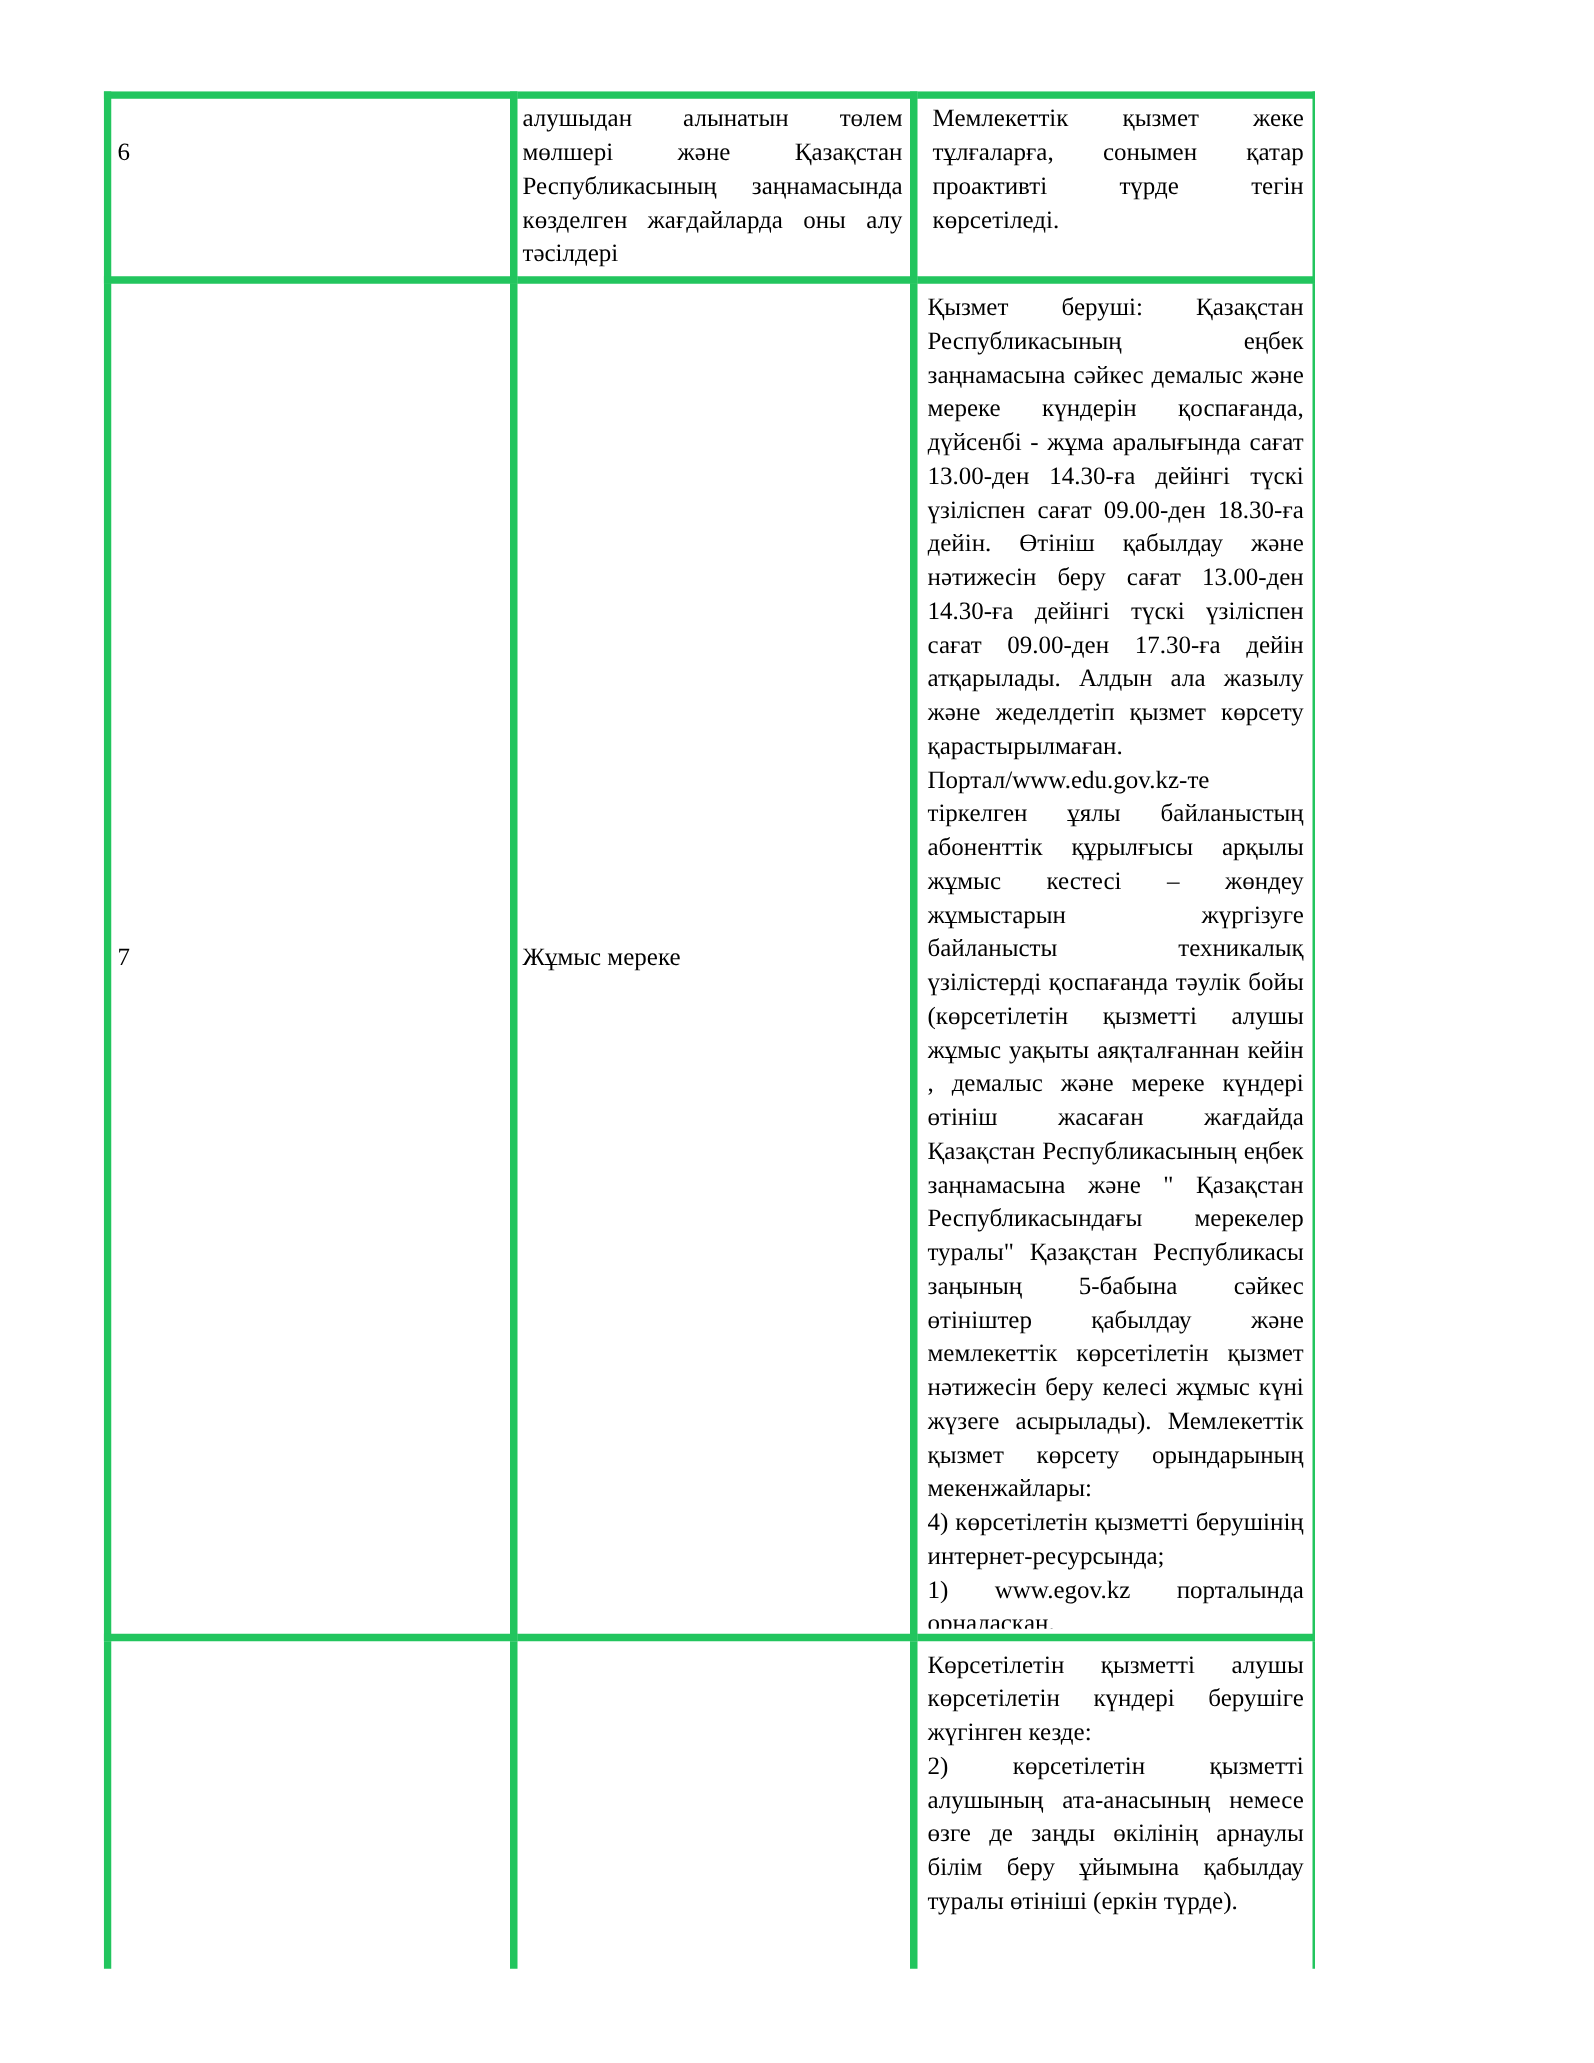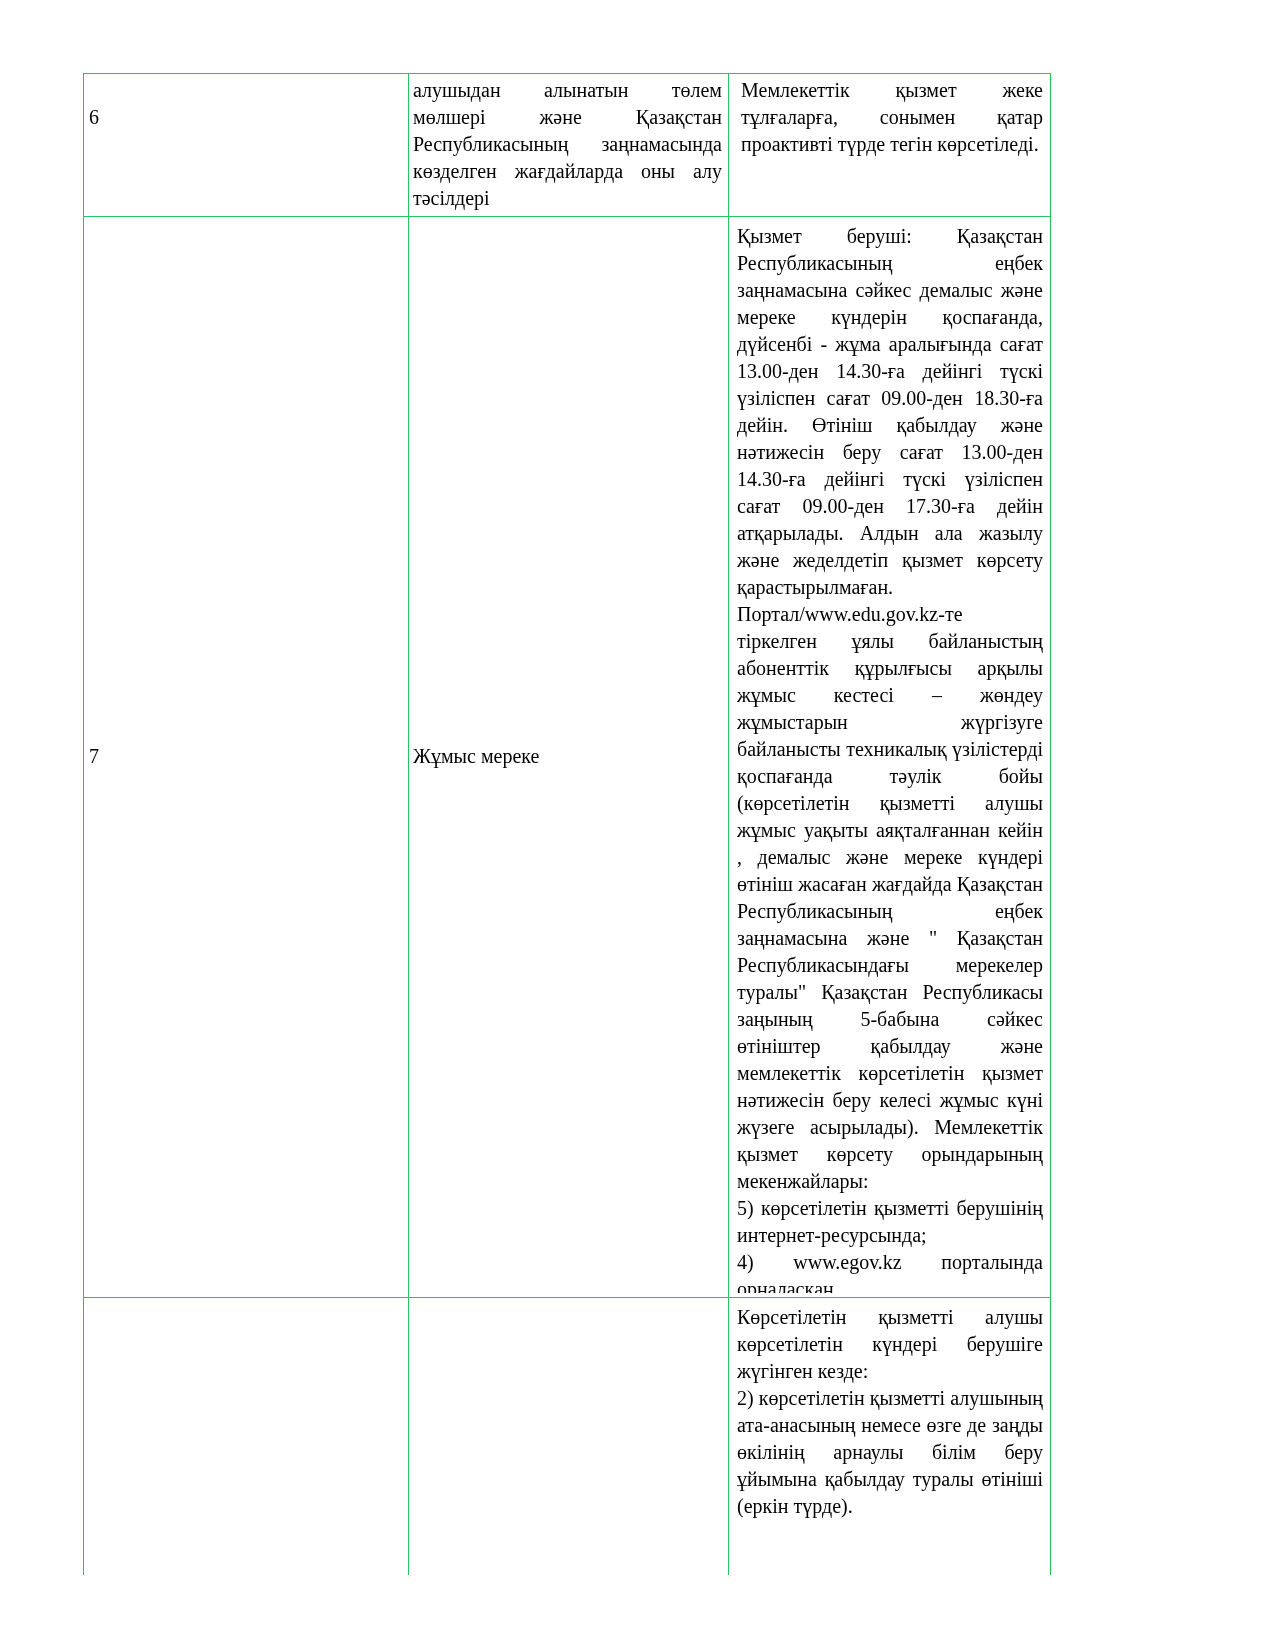--- a/index.html
+++ b/index.html
@@ -22,21 +22,21 @@
     width: 969px;
     height: 1502px;   
     overflow: hidden;
   }
   table.doc-table {
     border-collapse: collapse;
     table-layout: fixed;
     width: 967px;
   }
   td {
-    border: 1px solid #22c55e;
+    border: 6px solid #22c55e;
     vertical-align: top;
     font-size: 20px;
     line-height: 27px;
     padding: 3px 6px 4px 5px;
     word-wrap: break-word;
   }
   .para {
     margin: 0;
     padding: 0;
     text-align: justify;
@@ -93,22 +93,22 @@
     <tr class="row-7">
       <td class="cell-num">
         <span>7</span>
       </td>
       <td class="cell-label">
         <p class="para">Жұмыс мереке</p>
       </td>
       <td class="cell-content">
         <div class="clip">
               <p class="para">Қызмет беруші: Қазақстан Республикасының еңбек заңнамасына сәйкес демалыс және мереке күндерін қоспағанда, дүйсенбі - жұма аралығында сағат 13.00-ден 14.30-ға дейінгі түскі үзіліспен сағат 09.00-ден 18.30-ға дейін. Өтініш қабылдау және нәтижесін беру сағат 13.00-ден 14.30-ға дейінгі түскі үзіліспен сағат 09.00-ден 17.30-ға дейін атқарылады. Алдын ала жазылу және жеделдетіп қызмет көрсету қарастырылмаған. Портал/www.edu.gov.kz-те тіркелген ұялы байланыстың абоненттік құрылғысы арқылы жұмыс кестесі – жөндеу жұмыстарын жүргізуге байланысты техникалық үзілістерді қоспағанда тәулік бойы (көрсетілетін қызметті алушы жұмыс уақыты аяқталғаннан кейін , демалыс және мереке күндері өтініш жасаған жағдайда Қазақстан Республикасының еңбек заңнамасына және " Қазақстан Республикасындағы мерекелер туралы" Қазақстан Республикасы заңының 5-бабына сәйкес өтініштер қабылдау және мемлекеттік көрсетілетін қызмет нәтижесін беру келесі жұмыс күні жүзеге асырылады). Мемлекеттік қызмет көрсету орындарының мекенжайлары:</p>
-              <p class="para">5) көрсетілетін қызметті берушінің интернет-ресурсында;</p>
-              <p class="para">4) www.egov.kz порталында орналасқан.</p>
+              <p class="para">4) көрсетілетін қызметті берушінің интернет-ресурсында;</p>
+              <p class="para">1) www.egov.kz порталында орналасқан.</p>
             </div>
       </td>
     </tr>
 
     <tr class="row-8">
       <td class="cell-num">
         <span></span>
       </td>
       <td class="cell-label">
         <p class="para"></p>

